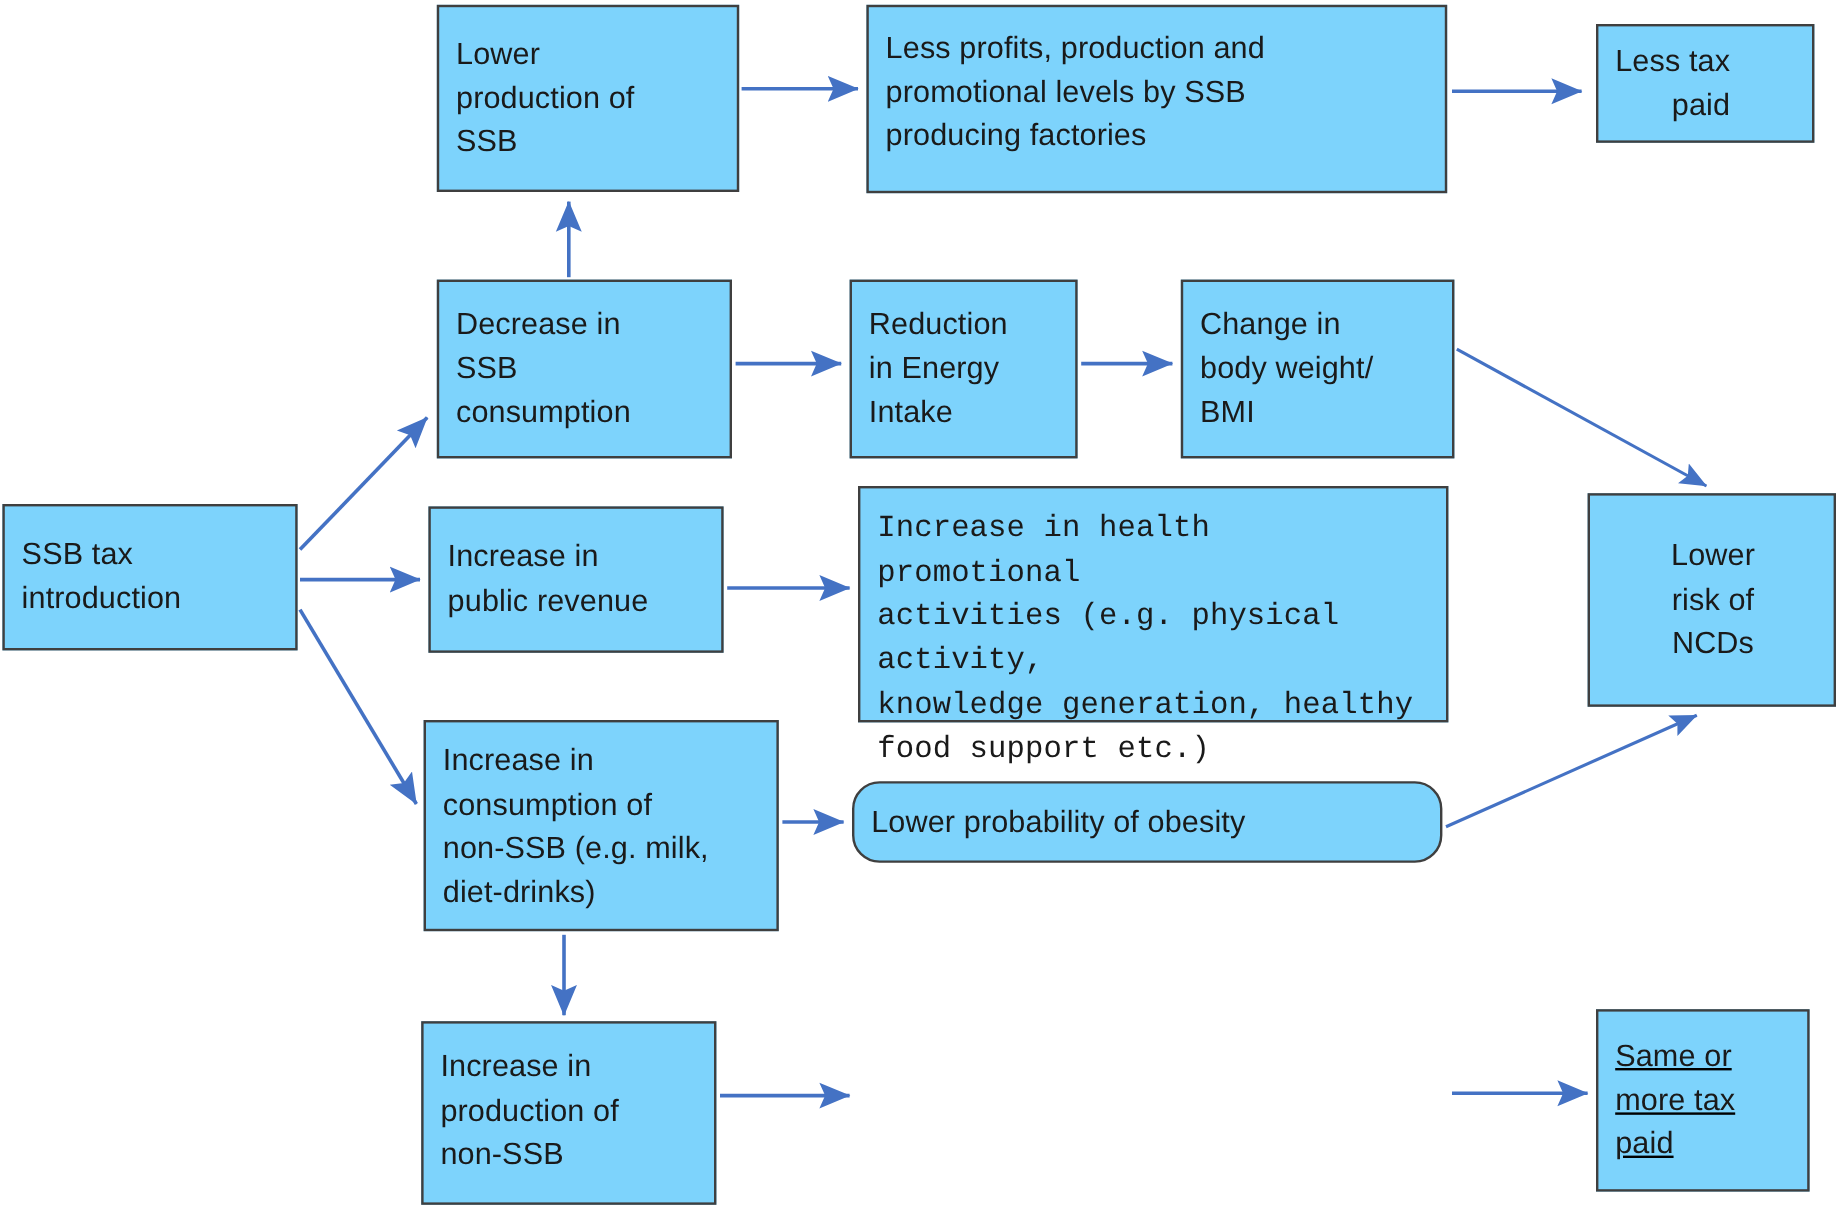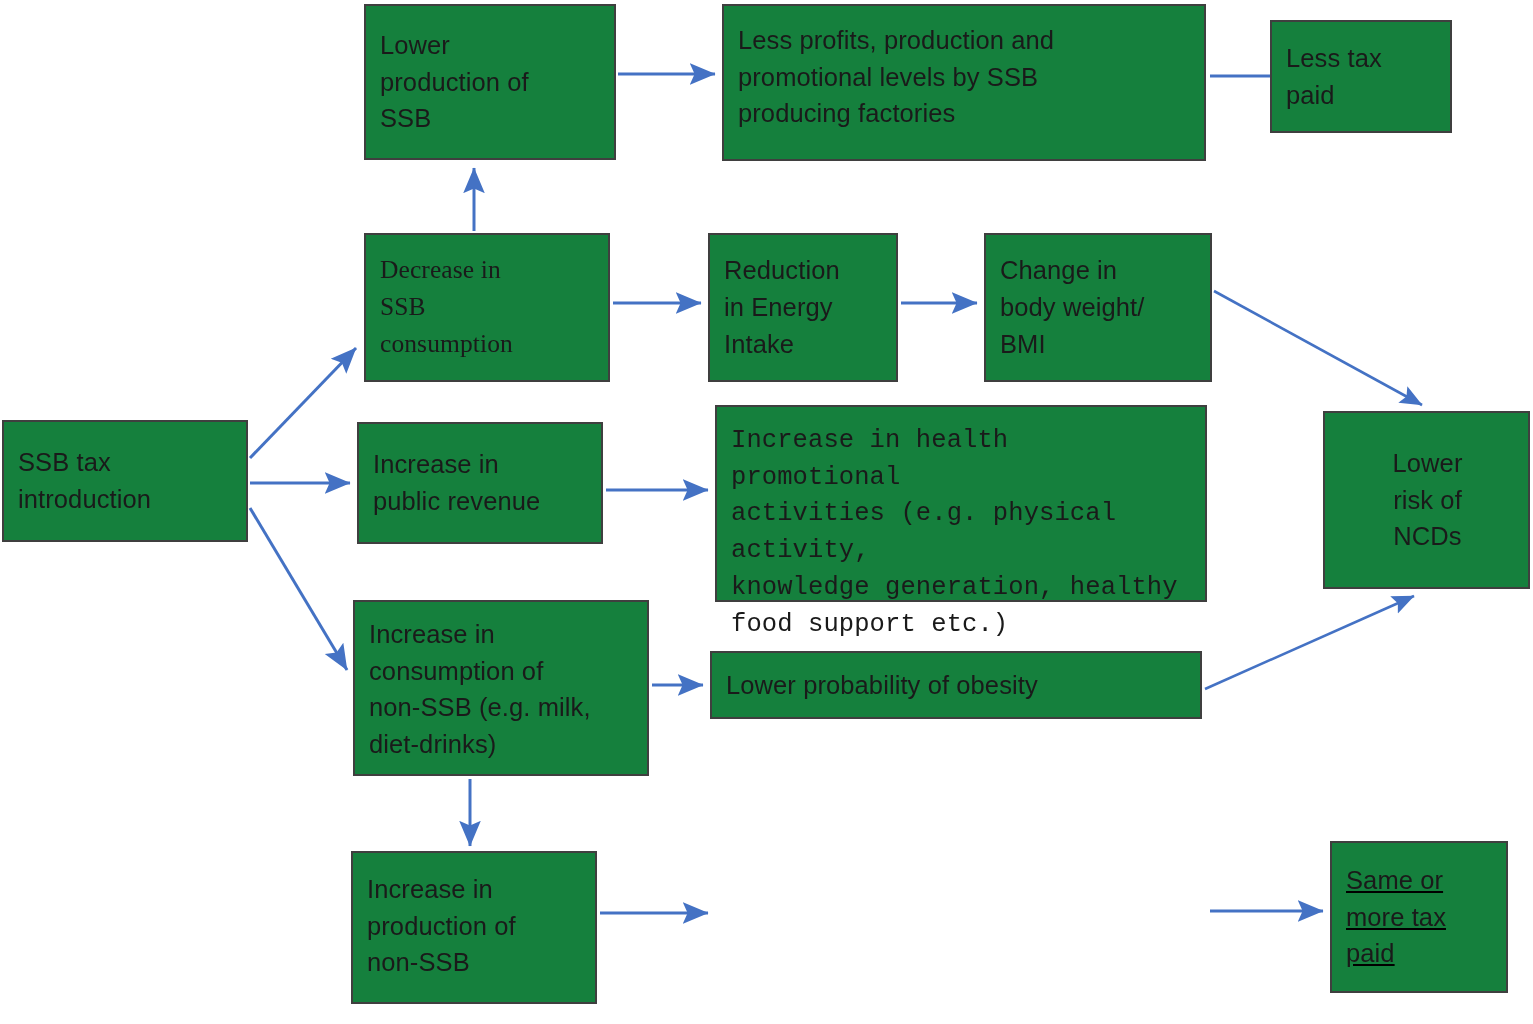--- a/index.html
+++ b/index.html
@@ -22,21 +22,21 @@
     left: 0;
     top: 0;
     width: 1533px;
     height: 1024px;
     pointer-events: none;
   }
   .node {
     position: absolute;
     box-sizing: border-box;
     border: 2px solid #3f3f3f;
-    background: #15803d;
+    background: #7dd3fc;
     display: flex;
     align-items: center;
     padding: 4px 12px 4px 14px;
   }
   .node .txt {
     font-size: 25.5px;
     line-height: 1.44;
     color: #1a1a1a;
     letter-spacing: 0.1px;
     white-space: pre-line;
@@ -135,26 +135,26 @@
 production of
 SSB</span>
   </div>
 
   <div class="node" style="left:722px; top:4px; width:484px; height:157px; align-items:flex-start; padding-top:16px;">
     <span class="txt">Less profits, production and
 promotional levels by SSB
 producing factories</span>
   </div>
 
-  <div class="node" style="left:1270px; top:20px; width:182px; height:113px;">
+  <div class="node" style="left:1330px; top:20px; width:182px; height:99px;text-align:right;">
     <span class="txt">Less tax
 paid</span>
   </div>
 
-  <div class="node" style="left:364px; top:233px; width:246px; height:149px;font-family:Liberation Serif, serif;">
+  <div class="node" style="left:364px; top:233px; width:246px; height:149px;">
     <span class="txt">Decrease in
 SSB
 consumption</span>
   </div>
 
   <div class="node" style="left:708px; top:233px; width:190px; height:149px;">
     <span class="txt">Reduction
 in Energy
 Intake</span>
   </div>
@@ -183,21 +183,21 @@
 NCDs</span>
   </div>
 
   <div class="node" style="left:353px; top:600px; width:296px; height:176px; align-items:flex-start; padding-top:14px;">
     <span class="txt">Increase in
 consumption of
 non-SSB (e.g. milk,
 diet-drinks)</span>
   </div>
 
-  <div class="node" style="left:710px; top:651px; width:492px; height:68px;">
+  <div class="node" style="left:710px; top:651px; width:492px; height:68px;border-radius:23px;">
     <span class="txt">Lower probability of obesity</span>
   </div>
 
   <div class="node" style="left:351px; top:851px; width:246px; height:153px; align-items:flex-start; padding-top:18px;">
     <span class="txt">Increase in
 production of
 non-SSB</span>
   </div>
 
 

